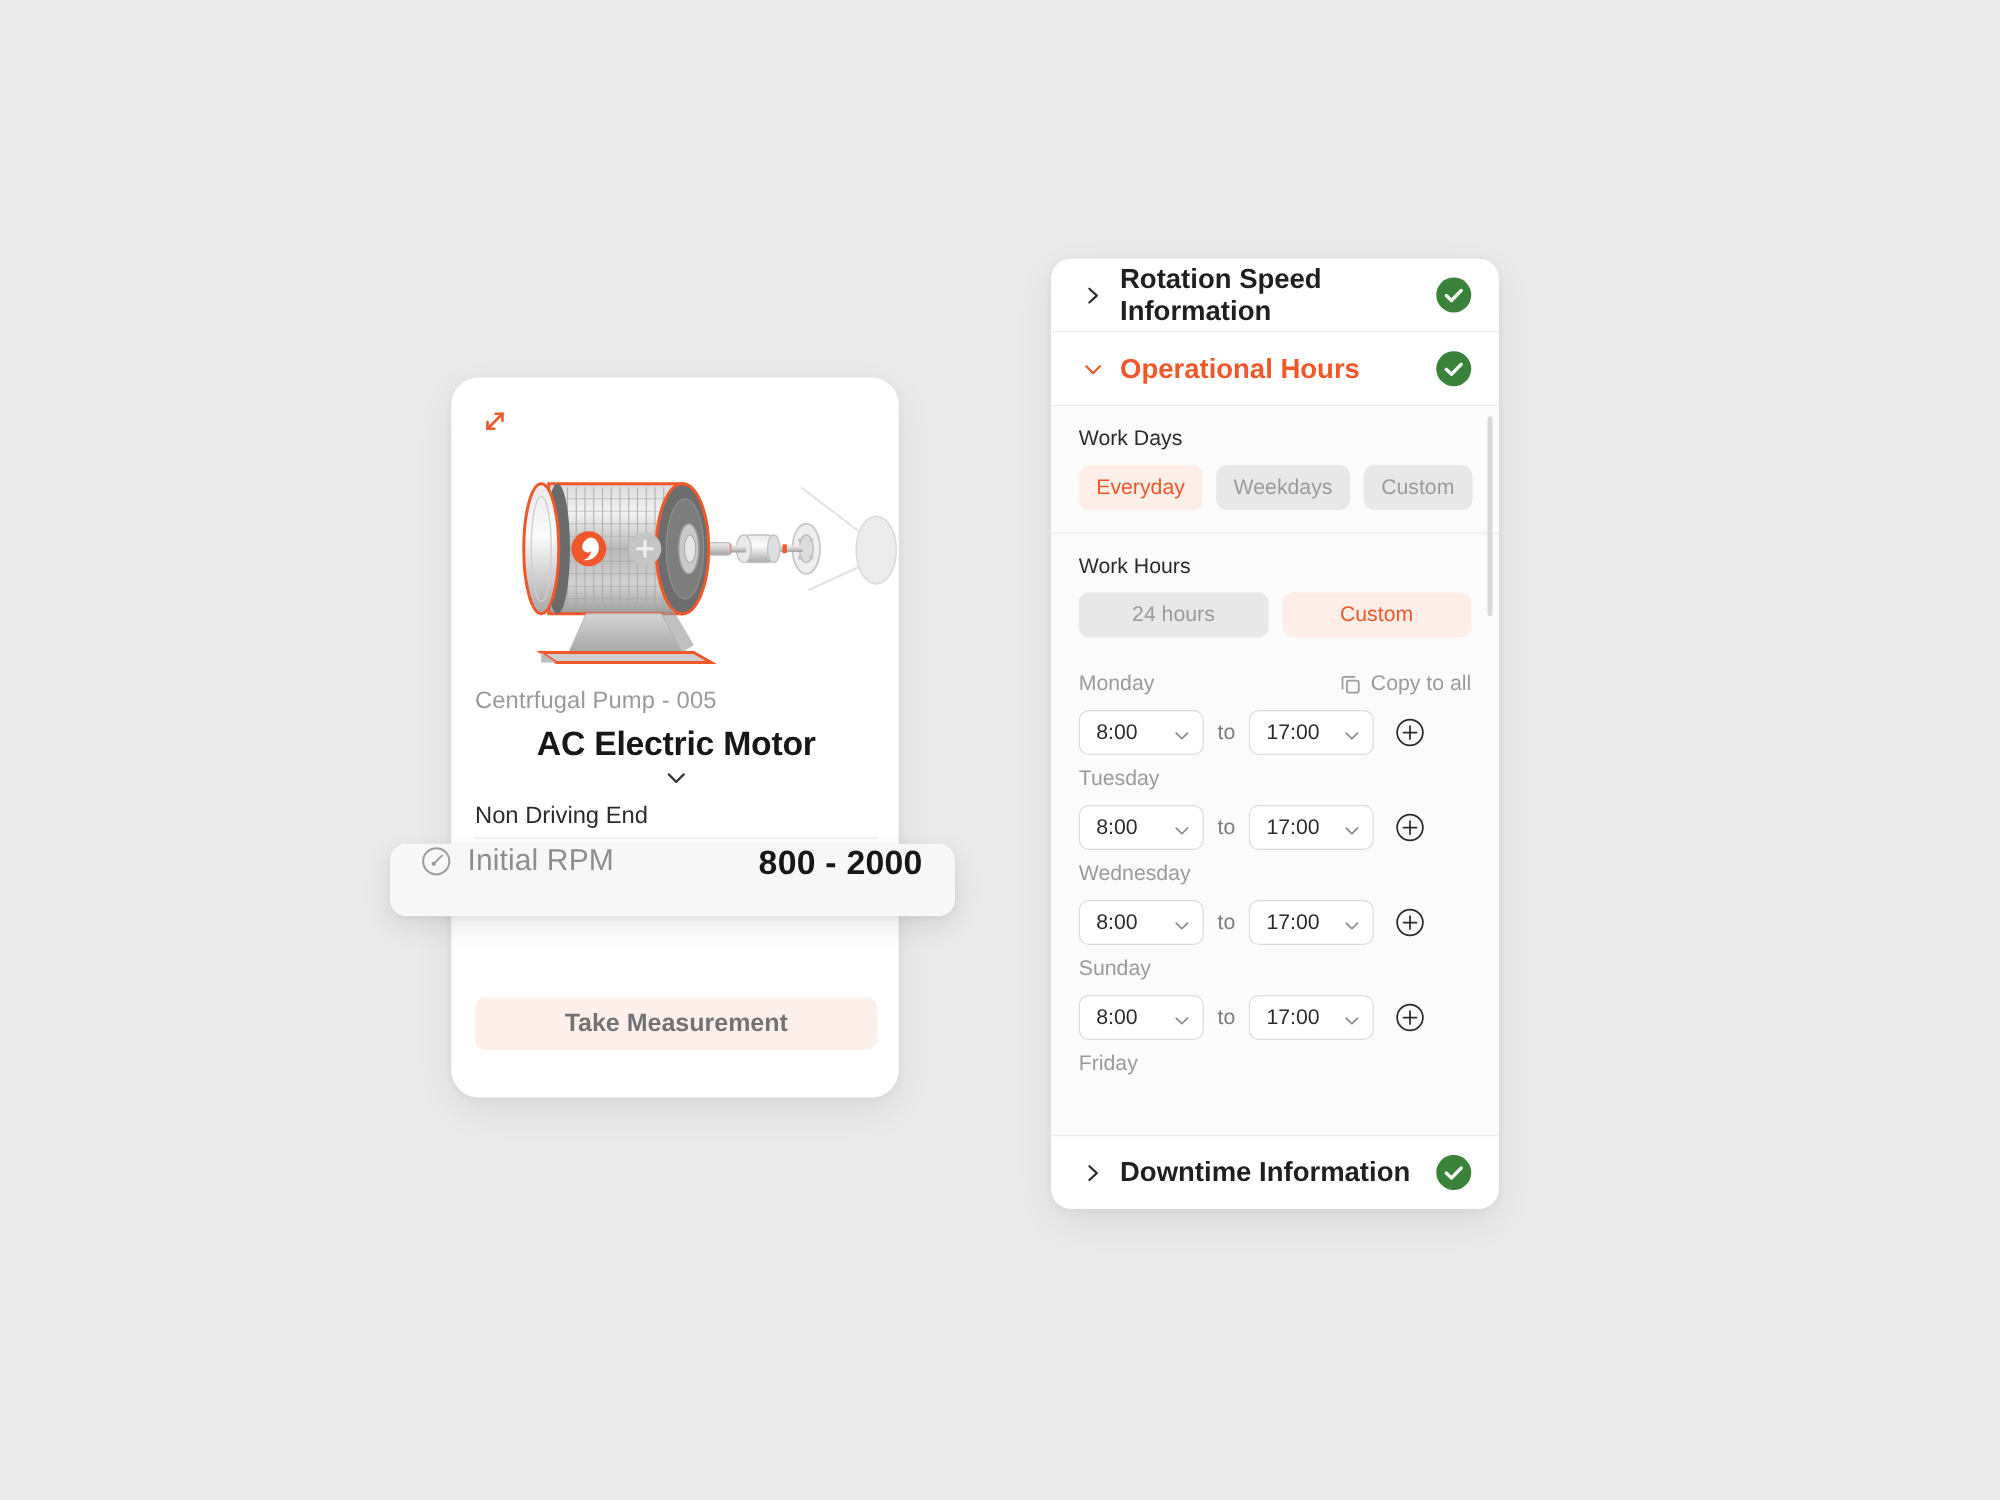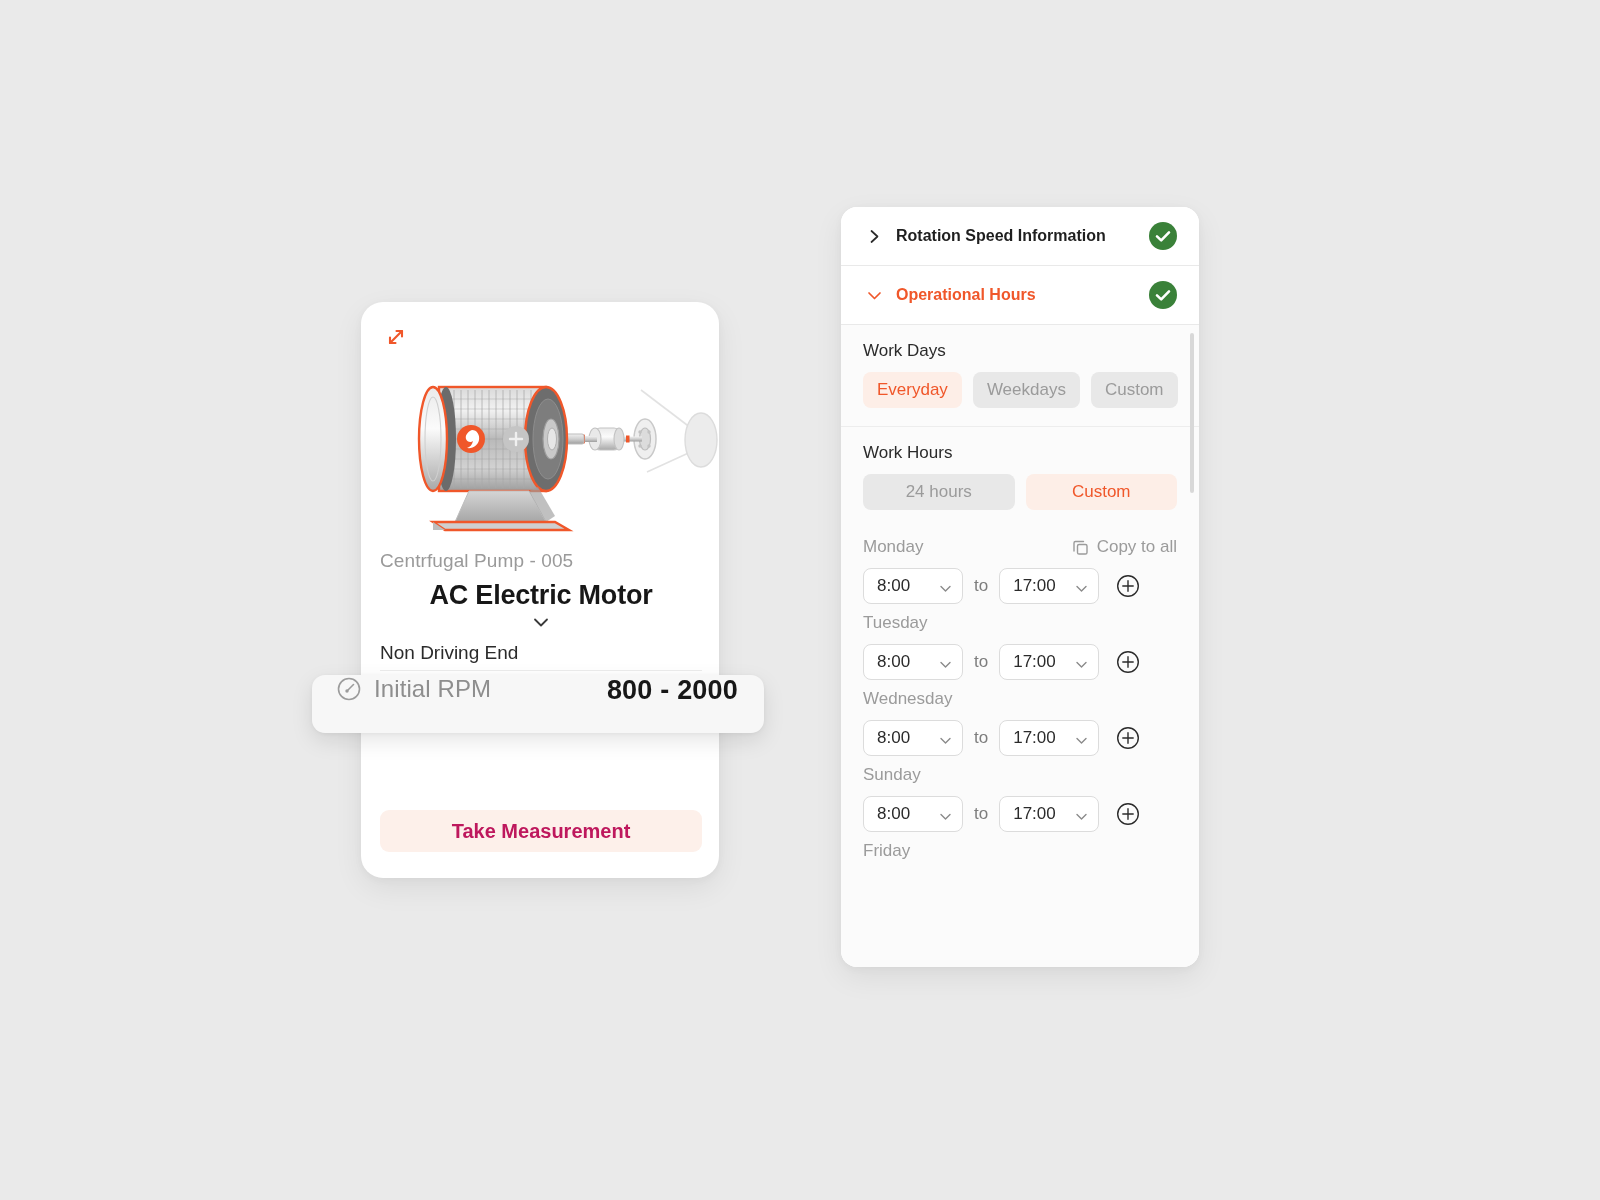--- a/index.html
+++ b/index.html
@@ -85,25 +85,25 @@
     margin-top: 9px; padding-left: 21px;
   }
   .status-code { font-size: 17px; color: #9e9e9e; letter-spacing: .2px; }
   .details-link {
     display: flex; align-items: center; gap: 8px;
     font-size: 19px; color: #8e8e8e; cursor: pointer;
   }
   .arrow-right { width: 19px; height: 14px; }
 
   .take-measure {
-    position: absolute; left: 19px; top: 508px;
+    position: absolute; left: 19px; top: 496px;
     width: 322px; height: 42px;
     background: #fdf0ea;
     border: none; border-radius: 9px;
-    color: #be185d; font-size: 20px; font-weight: bold;
+    color: #737373; font-size: 20px; font-weight: bold;
     font-family: "Liberation Sans", sans-serif;
     cursor: pointer;
   }
 
   
   .settings-panel {
     position: absolute;
     left: 841px; top: 207px;
     width: 358px; height: 760px;
     background: #ffffff;
@@ -114,21 +114,21 @@
   }
   .sect-header {
     display: flex; align-items: center;
     height: 59px; padding: 0 22px 0 26px;
     border-bottom: 1px solid #e9e9e9;
     background: #fff;
     cursor: pointer;
     flex: none;
   }
   .sect-header .caret { width: 15px; height: 15px; margin-right: 14px; flex: none; }
-  .sect-title { font-size: 16px; font-weight: bold; color: #1f1f1f; flex: 1; }
+  .sect-title { font-size: 22px; font-weight: bold; color: #1f1f1f; flex: 1; }
   .sect-title.active { color: #f0572a; }
   .check-badge {
     width: 28px; height: 28px; border-radius: 50%;
     background: #3a8139;
     display: flex; align-items: center; justify-content: center;
     flex: none;
   }
   .sect-footer { border-bottom: none; border-top: 1px solid #e9e9e9; }
 
   .panel-body {
@@ -526,15 +526,28 @@
 
       <div class="day-block">
         <div class="day-head">
           <span class="day-name">Friday</span>
         </div>
       </div>
 
       <div class="panel-scrollbar"></div>
     </div>
 
+    <div class="sect-header sect-footer">
+      <span class="caret">
+        <svg viewBox="0 0 15 15" width="15" height="15">
+          <path d="M4.5 2 L10.5 7.5 L4.5 13" fill="none" stroke="#2b2b2b" stroke-width="1.7" stroke-linecap="round" stroke-linejoin="round"></path>
+        </svg>
+      </span>
+      <span class="sect-title">Downtime Information</span>
+      <span class="check-badge">
+        <svg viewBox="0 0 28 28" width="28" height="28">
+          <path d="M8 14.4 L12.2 18.4 L20 10.4" fill="none" stroke="#ffffff" stroke-width="2.6" stroke-linecap="round" stroke-linejoin="round"></path>
+        </svg>
+      </span>
+    </div>
   </div>
 
 </div>
 
 </body></html>

